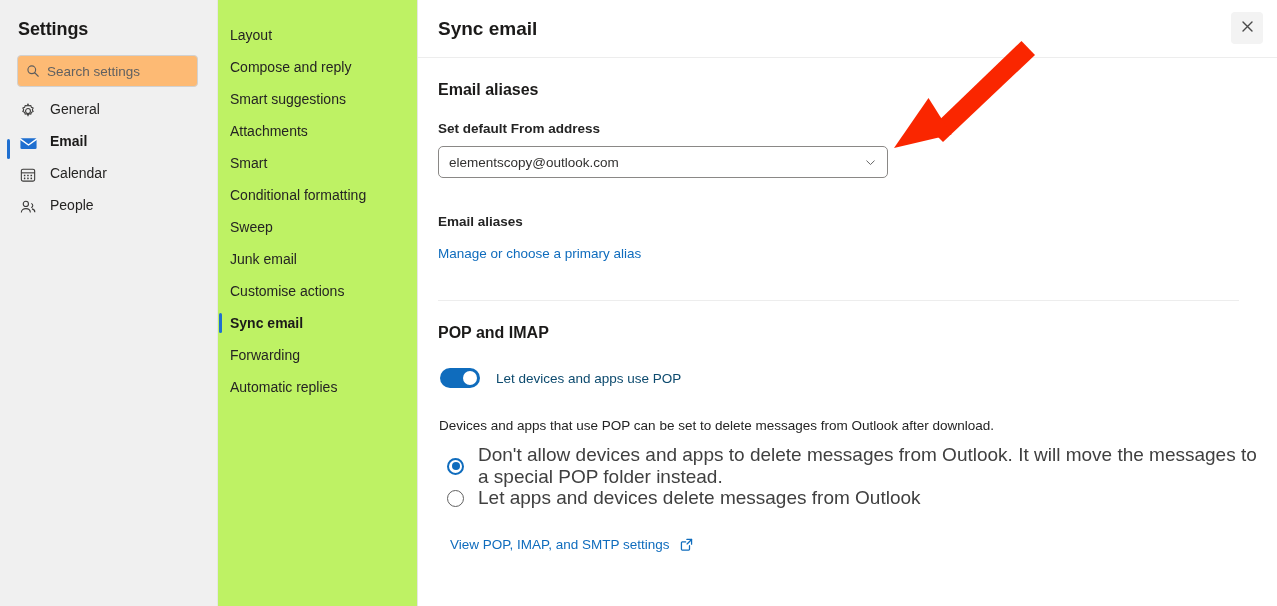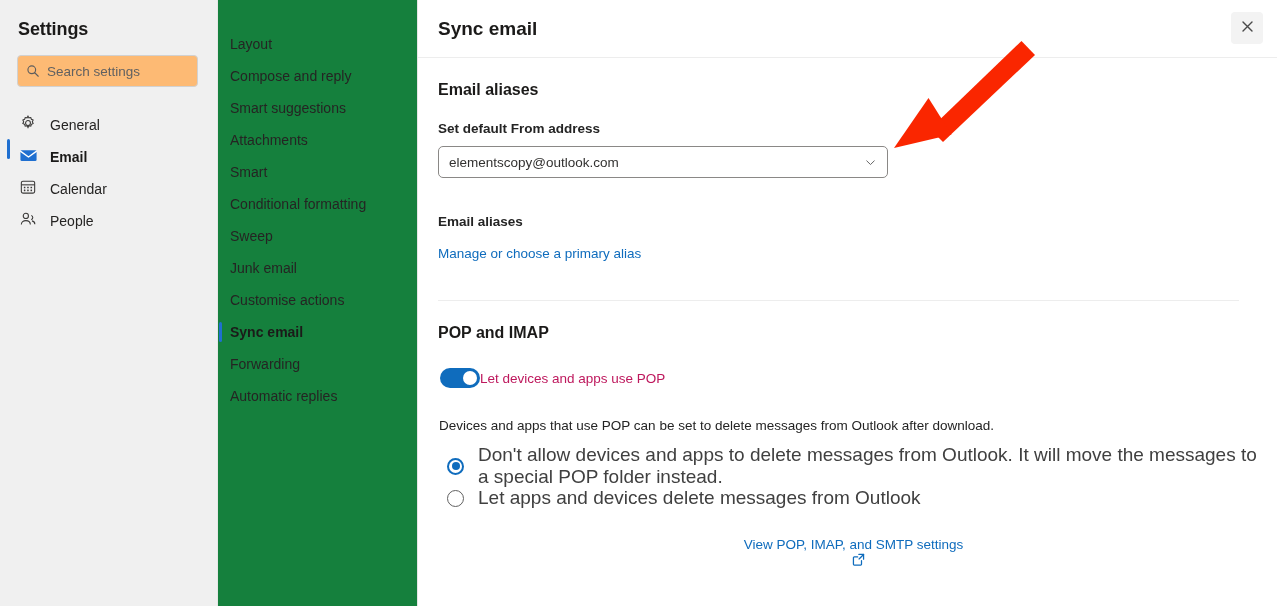--- a/index.html
+++ b/index.html
@@ -60,21 +60,21 @@
     width: 140px;
     padding: 0;
   }
   .search-input::placeholder { color: #616161; opacity: 1; }
 
   .nav-list { margin-top: 14px; }
   .nav-item {
     position: relative;
     height: 32px;
     display: flex;
-    align-items: flex-end;
+    align-items: flex-start;
     padding-left: 18px;
     cursor: pointer;
     margin-bottom: 0;
   }
   .nav-item + .nav-item { margin-top: 0; }
   .nav-ico {
     width: 20px; height: 20px;
     flex: 0 0 20px;
     margin-right: 12px;
     display: flex; align-items: center; justify-content: center;
@@ -92,23 +92,23 @@
     width: 3px; height: 20px;
     border-radius: 2px;
     background: #1f6fd0;
   }
 
   
   .subnav {
     width: 200px;
     flex: 0 0 200px;
     height: 606px;
-    background: #15803d;
+    background: #bef264;
     border-right: 1px solid #e6e6e6;
-    padding-top: 28px;
+    padding-top: 19px;
     position: relative;
   }
   .sub-item {
     position: relative;
     height: 32px;
     display: flex;
     align-items: center;
     padding-left: 12px;
     font-size: 14px;
     color: #252423;
@@ -233,22 +233,23 @@
     flex: 0 0 40px;
   }
   .toggle .knob {
     position: absolute;
     top: 3px; right: 3px;
     width: 14px; height: 14px;
     border-radius: 50%;
     background: #ffffff;
   }
   .toggle-label {
-    font-size: 13.5px;
-    color: #be185d;
+    margin-left: 16px;
+    font-size: 13.5px;
+    color: #0c4a6e;
   }
 
   .help-text {
     font-size: 13.5px;
     color: #242424;
     margin-top: 30px;
     padding-left: 1px;
   }
 
   .radio-group { margin-top: 20px; padding-left: 9px; }
@@ -278,24 +279,22 @@
     background: #0f6cbd;
   }
   .radio-label {
     margin-left: 14px;
     font-size: 19px;
     color: #404040;
   }
 
   .link-row {
     display: flex;
-    align-items: center;
     margin-top: 26px;
     padding-left: 12px;
-    flex-direction: column;
   }
   .link-row .link { margin-top: 0; }
   .ext-ico {
     margin-left: 9px;
     width: 15px; height: 15px;
     color: #0f6cbd;
     display: flex; align-items: center; justify-content: center;
   }
 
   

